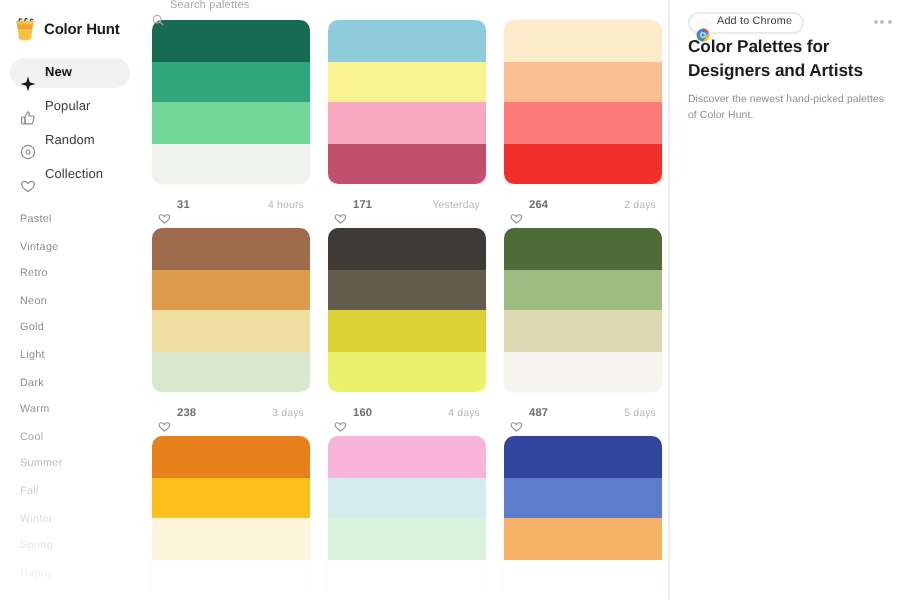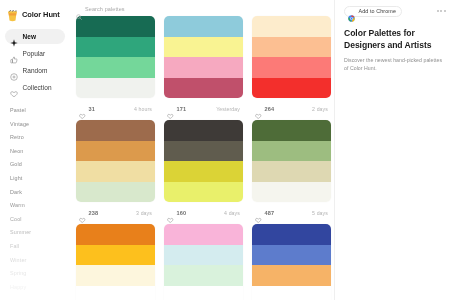--- a/index.html
+++ b/index.html
@@ -3,21 +3,21 @@
 <meta charset="utf-8">
 <style>
   * { box-sizing: border-box; margin: 0; padding: 0; }
   html, body {
     width: 456px; height: 300px;
     overflow: hidden;
     background: #ffffff;
     font-family: "Liberation Sans", sans-serif;
     color: #2b2b2b;
   }
-  .app { display: flex; width: 456px; height: 300px; position: relative; }
+  .app { display: flex; width: 456px; height: 300px; position: relative; align-items: flex-end; }
 
   
   .sidebar {
     width: 70px; height: 300px;
     flex: 0 0 70px;
     padding: 4px 0 0 0;
     background: #ffffff;
     position: relative;
   }
   .brand {
@@ -110,21 +110,21 @@
     border-radius: 6px;
     background: #fff;
     cursor: pointer;
   }
   .chrome-ico { width: 7px; height: 7px; flex:0 0 7px; display:block; }
   .chrome-label { font-size: 5.4px; color: #3b3b3b; letter-spacing: 0.1px; }
   .dots { margin-left: auto; display: flex; gap: 1.6px; padding-right: 1px; cursor: pointer; }
   .dots i { width: 2px; height: 2px; background: #bdbdbd; border-radius: 50%; display: block; }
 
   .panel-title {
-    margin-top: 11px;
+    margin-top: 1px;
     font-size: 8.6px; font-weight: bold; line-height: 11.5px;
     color: #1c1c1c; letter-spacing: -0.05px;
   }
   .panel-desc {
     margin-top: 6px;
     font-size: 5.2px; line-height: 7.5px; color: #8f8f8f;
     letter-spacing: 0.05px;
   }
 </style>
 </head>

